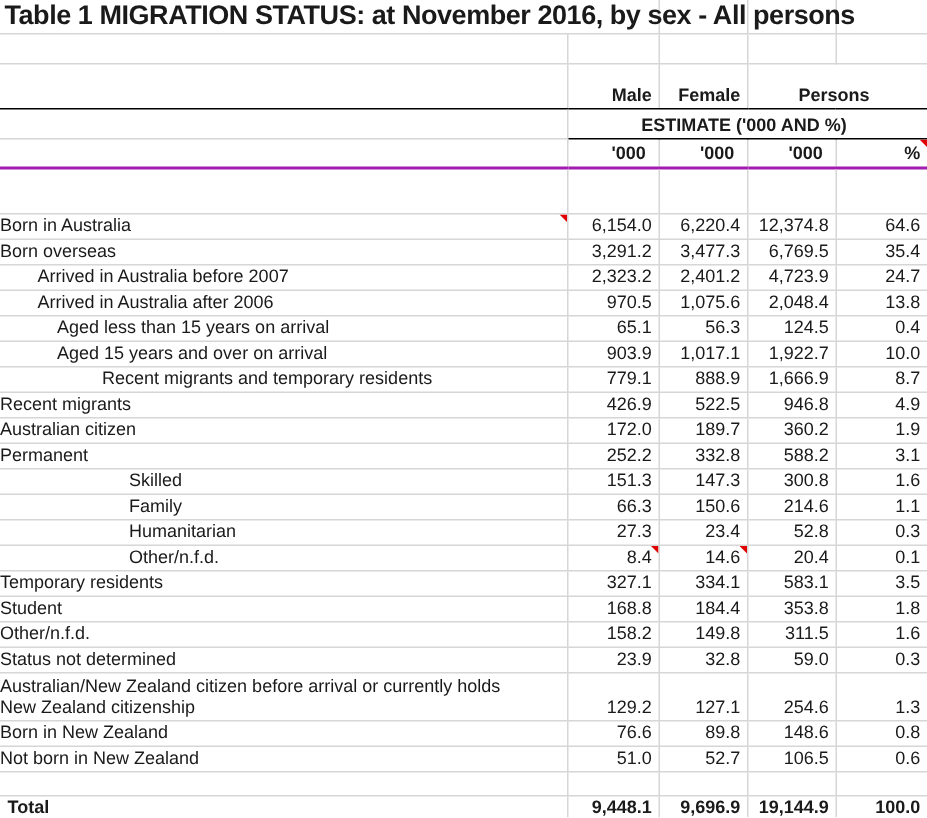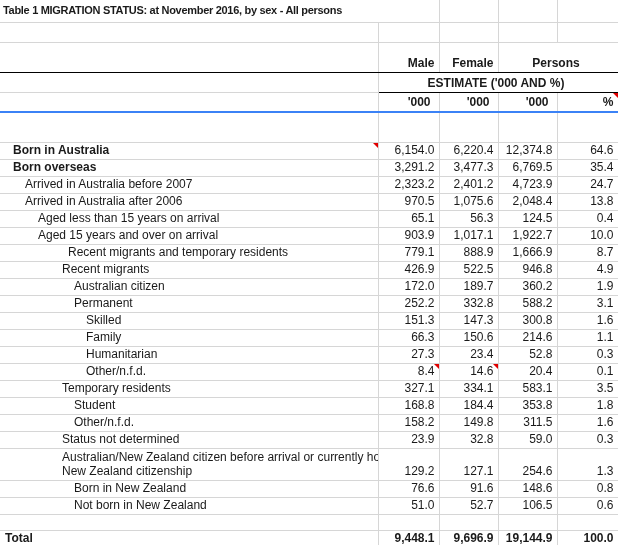--- a/index.html
+++ b/index.html
@@ -13,43 +13,43 @@
   }
   td{
     border-right:1px solid #d6d6d6;border-bottom:1px solid #d6d6d6;
     vertical-align:bottom;padding:0 4px 2px 0;overflow:hidden;
     white-space:nowrap;line-height:14px;
   }
   td.lbl{padding-right:0;}
   .num{text-align:right;}
   .rel{position:relative;}
   
-  .ind0{padding-left:5px;}  .ind1{padding-left:13px;font-weight:bold;} .ind2{padding-left:25px;}
-  .ind3{padding-left:38px;} .ind4{padding-left:68px;} .ind5{padding-left:62px;}
-  .ind6{padding-left:74px;} .ind7{padding-left:86px;}
+  .ind0{padding-left:5px;}  .ind1{} .ind2{padding-left:25px;}
+  .ind3{padding-left:38px;} .ind4{padding-left:68px;} .ind5{}
+  .ind6{} .ind7{padding-left:86px;}
   
   .r-title{height:22px;}
   .r-empty1{height:20px;}
   .r-colheads{height:30px;}
   .r-band{height:20px;}
   .r-units{height:20px;}
   .r-empty2{height:30px;}
   .r-data{height:17px;}
   .r-data2{height:32px;}
   .r-empty3{height:16px;}
   .r-total{height:17px;}
   
   .title-cell{
-    font-weight:bold;font-size:11px;letter-spacing:-0.3px;
+    font-weight:bold;font-size:18px;letter-spacing:-0.3px;
     padding-left:3px;overflow:visible;vertical-align:middle;
   }
   
   .r-colheads td{border-bottom:1px solid #000000;font-weight:bold;}
   .band-cell{text-align:center;font-weight:bold;border-bottom:1px solid #000000;}
-  .r-units td{border-bottom:2px solid #3b82f6;font-weight:bold;margin-left:28px;}
+  .r-units td{border-bottom:2px solid #a21caf;font-weight:bold;margin-left:28px;}
   .r-units td.u{padding-right:8px;}
   .persons-merged{text-align:center;}
   .r-total td{font-weight:bold;}
   
   .cmt{
     position:absolute;top:0;right:0;width:0;height:0;
     border-left:5px solid transparent;border-top:5px solid #e00000;
   }
 </style>
 </head>
@@ -241,21 +241,21 @@
     <div>New Zealand citizenship</div>
   </td>
   <td class="num"><span>129.2</span></td>
   <td class="num"><span>127.1</span></td>
   <td class="num"><span>254.6</span></td>
   <td class="num"><span>1.3</span></td>
 </tr>
 <tr class="r-data">
   <td class="lbl ind6"><span>Born in New Zealand</span></td>
   <td class="num"><span>76.6</span></td>
-  <td class="num"><span>91.6</span></td>
+  <td class="num"><span>89.8</span></td>
   <td class="num"><span>148.6</span></td>
   <td class="num"><span>0.8</span></td>
 </tr>
 <tr class="r-data">
   <td class="lbl ind6"><span>Not born in New Zealand</span></td>
   <td class="num"><span>51.0</span></td>
   <td class="num"><span>52.7</span></td>
   <td class="num"><span>106.5</span></td>
   <td class="num"><span>0.6</span></td>
 </tr>

